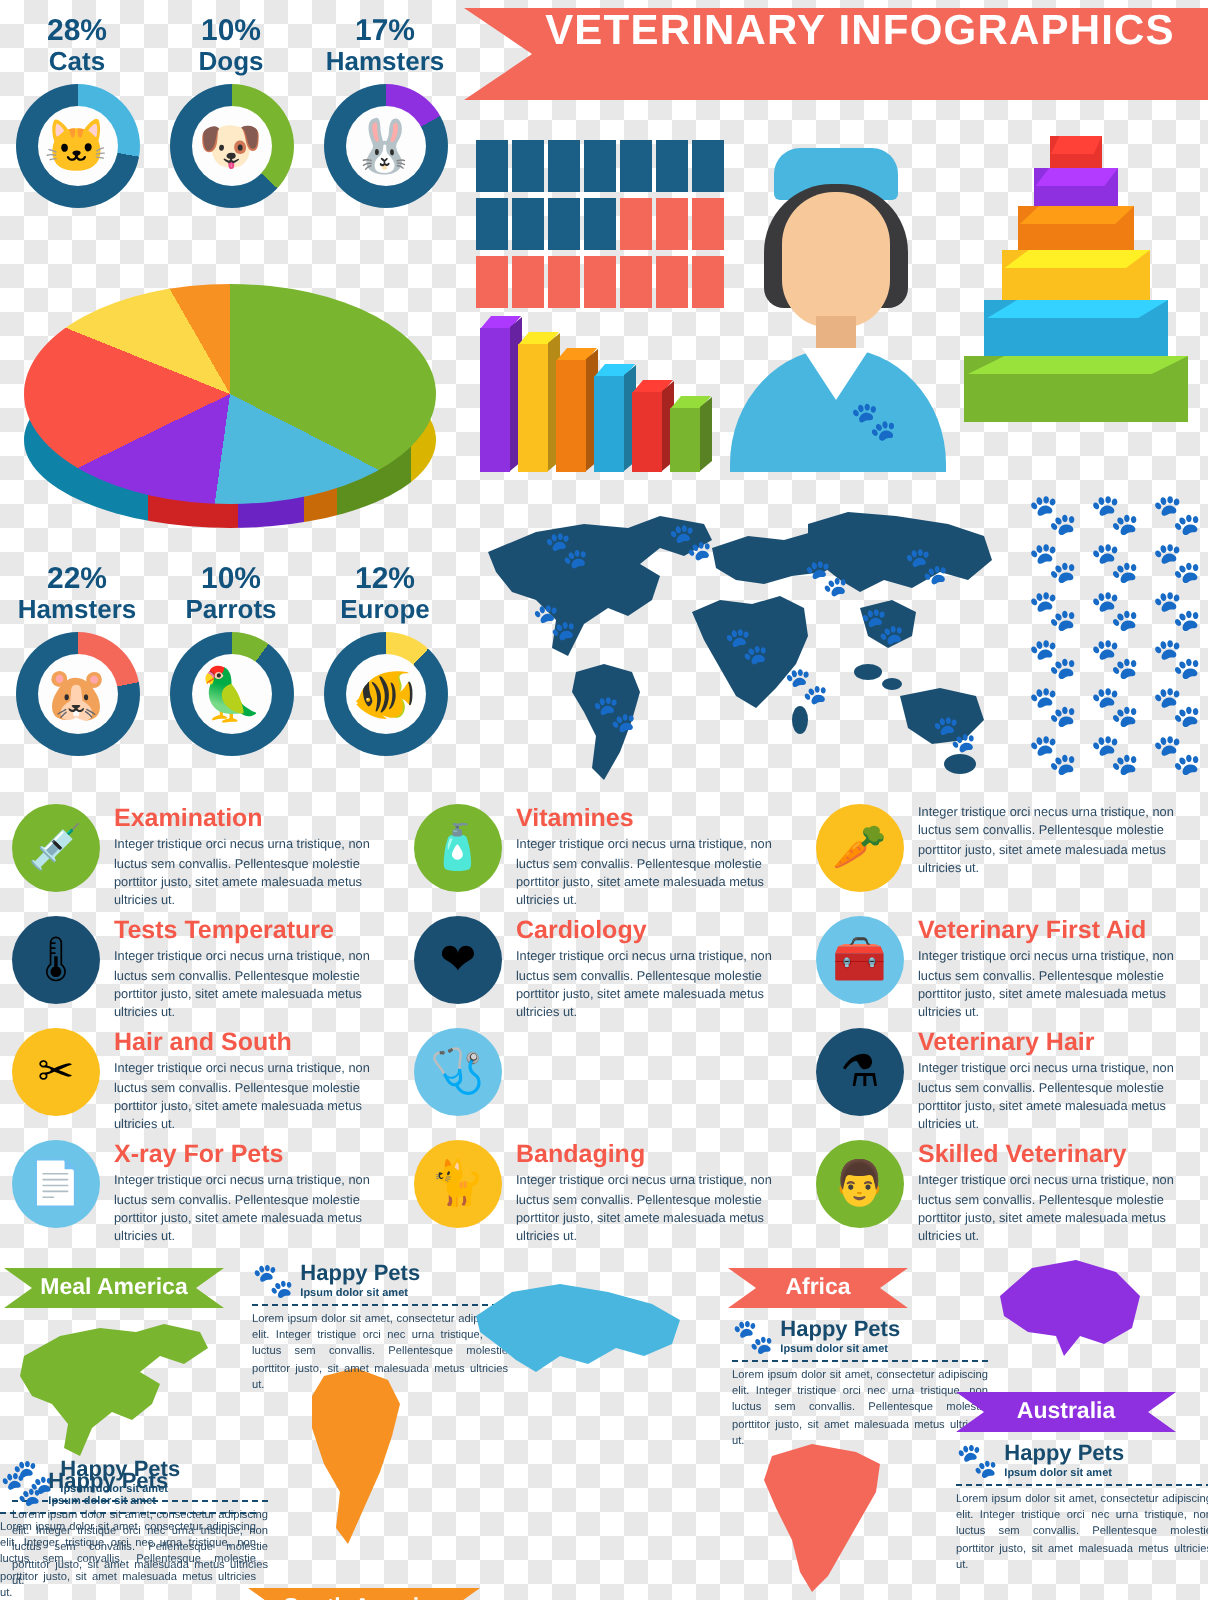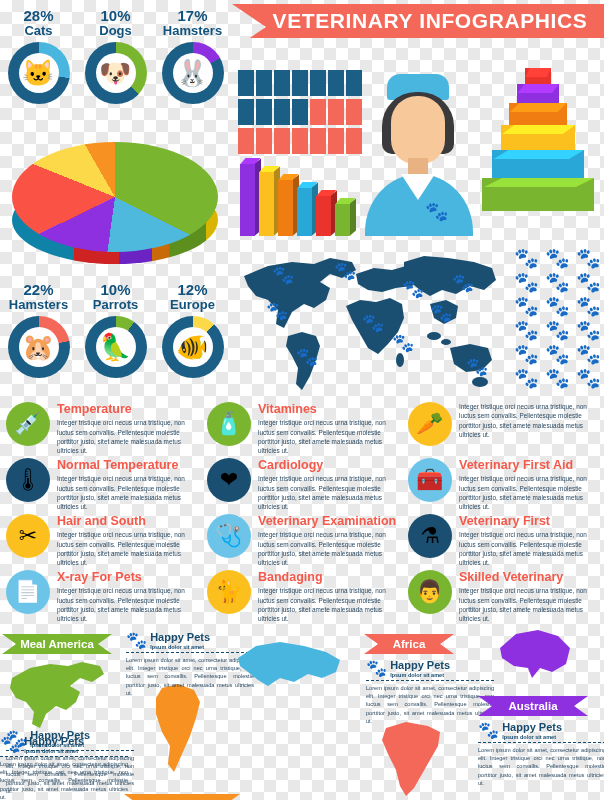--- a/index.html
+++ b/index.html
@@ -10,23 +10,23 @@
       linear-gradient(45deg,#e8e8e8 25%,transparent 25%,transparent 75%,#e8e8e8 75%),
       linear-gradient(45deg,#e8e8e8 25%,#fff 25%,#fff 75%,#e8e8e8 75%);
     background-size:24px 24px;
     background-position:0 0,12px 12px;
     position:relative;overflow:hidden;
   }
   .page{position:relative;width:604px;height:800px;}
 
   
   .ribbon{
-    position:absolute;left:232px;top:4px;width:372px;height:34px;
+    position:absolute;left:232px;top:4px;width:372px;height:46px;
     background:#f4685a;
-    display:flex;align-items:center;justify-content:center;
+    display:flex;justify-content:center;
     clip-path:polygon(0 0,372px 0,372px 46px,0 46px,34px 23px);
   }
   .ribbon span{
     color:#fff;font-weight:bold;font-size:21px;letter-spacing:.6px;
     padding-left:24px;white-space:nowrap;
   }
 
   
   .donut-row{position:absolute;left:0;width:232px;display:flex;}
   .donut-cell{width:77px;display:flex;flex-direction:column;align-items:center;}
@@ -390,21 +390,21 @@
       <span style="color: rgb(142, 47, 224);">🐾</span>
       <span style="color: rgb(142, 47, 224);">🐾</span>
       <span style="color: rgb(142, 47, 224);">🐾</span>
     </div>
 
   <div class="services" id="services-list">
       <div class="srow">
         <div class="scell">
           <div class="sicon" style="background:#7ab530">💉</div>
           <div class="stext">
-            <p class="stitle">Temperature</p>
+            <p class="stitle">Examination</p>
             <p class="sbody">Integer tristique orci necus urna tristique, non luctus sem convallis. Pellentesque molestie porttitor justo, sitet amete malesuada metus ultricies ut.</p>
           </div>
         </div>
         <div class="scell">
           <div class="sicon" style="background:#7ab530">🧴</div>
           <div class="stext">
             <p class="stitle">Vitamines</p>
             <p class="sbody">Integer tristique orci necus urna tristique, non luctus sem convallis. Pellentesque molestie porttitor justo, sitet amete malesuada metus ultricies ut.</p>
           </div>
         </div>
@@ -412,21 +412,21 @@
           <div class="sicon" style="background:#fcc01e">🥕</div>
           <div class="stext">
             <p class="sbody">Integer tristique orci necus urna tristique, non luctus sem convallis. Pellentesque molestie porttitor justo, sitet amete malesuada metus ultricies ut.</p>
           </div>
         </div>
       </div>
       <div class="srow">
         <div class="scell">
           <div class="sicon" style="background:#1b4f72">🌡</div>
           <div class="stext">
-            <p class="stitle">Normal Temperature</p>
+            <p class="stitle">Tests Temperature</p>
             <p class="sbody">Integer tristique orci necus urna tristique, non luctus sem convallis. Pellentesque molestie porttitor justo, sitet amete malesuada metus ultricies ut.</p>
           </div>
         </div>
         <div class="scell">
           <div class="sicon" style="background:#1b4f72">❤</div>
           <div class="stext">
             <p class="stitle">Cardiology</p>
             <p class="sbody">Integer tristique orci necus urna tristique, non luctus sem convallis. Pellentesque molestie porttitor justo, sitet amete malesuada metus ultricies ut.</p>
           </div>
         </div>
@@ -441,29 +441,25 @@
       <div class="srow">
         <div class="scell">
           <div class="sicon" style="background:#fcc01e">✂</div>
           <div class="stext">
             <p class="stitle">Hair and South</p>
             <p class="sbody">Integer tristique orci necus urna tristique, non luctus sem convallis. Pellentesque molestie porttitor justo, sitet amete malesuada metus ultricies ut.</p>
           </div>
         </div>
         <div class="scell">
           <div class="sicon" style="background:#6cc5e8">🩺</div>
-          <div class="stext">
-            <p class="stitle">Veterinary Examination</p>
-            <p class="sbody">Integer tristique orci necus urna tristique, non luctus sem convallis. Pellentesque molestie porttitor justo, sitet amete malesuada metus ultricies ut.</p>
-          </div>
         </div>
         <div class="scell">
           <div class="sicon" style="background:#1b4f72">⚗</div>
           <div class="stext">
-            <p class="stitle">Veterinary First</p>
+            <p class="stitle">Veterinary Hair</p>
             <p class="sbody">Integer tristique orci necus urna tristique, non luctus sem convallis. Pellentesque molestie porttitor justo, sitet amete malesuada metus ultricies ut.</p>
           </div>
         </div>
       </div>
       <div class="srow">
         <div class="scell">
           <div class="sicon" style="background:#6cc5e8">📄</div>
           <div class="stext">
             <p class="stitle">X-ray For Pets</p>
             <p class="sbody">Integer tristique orci necus urna tristique, non luctus sem convallis. Pellentesque molestie porttitor justo, sitet amete malesuada metus ultricies ut.</p>

